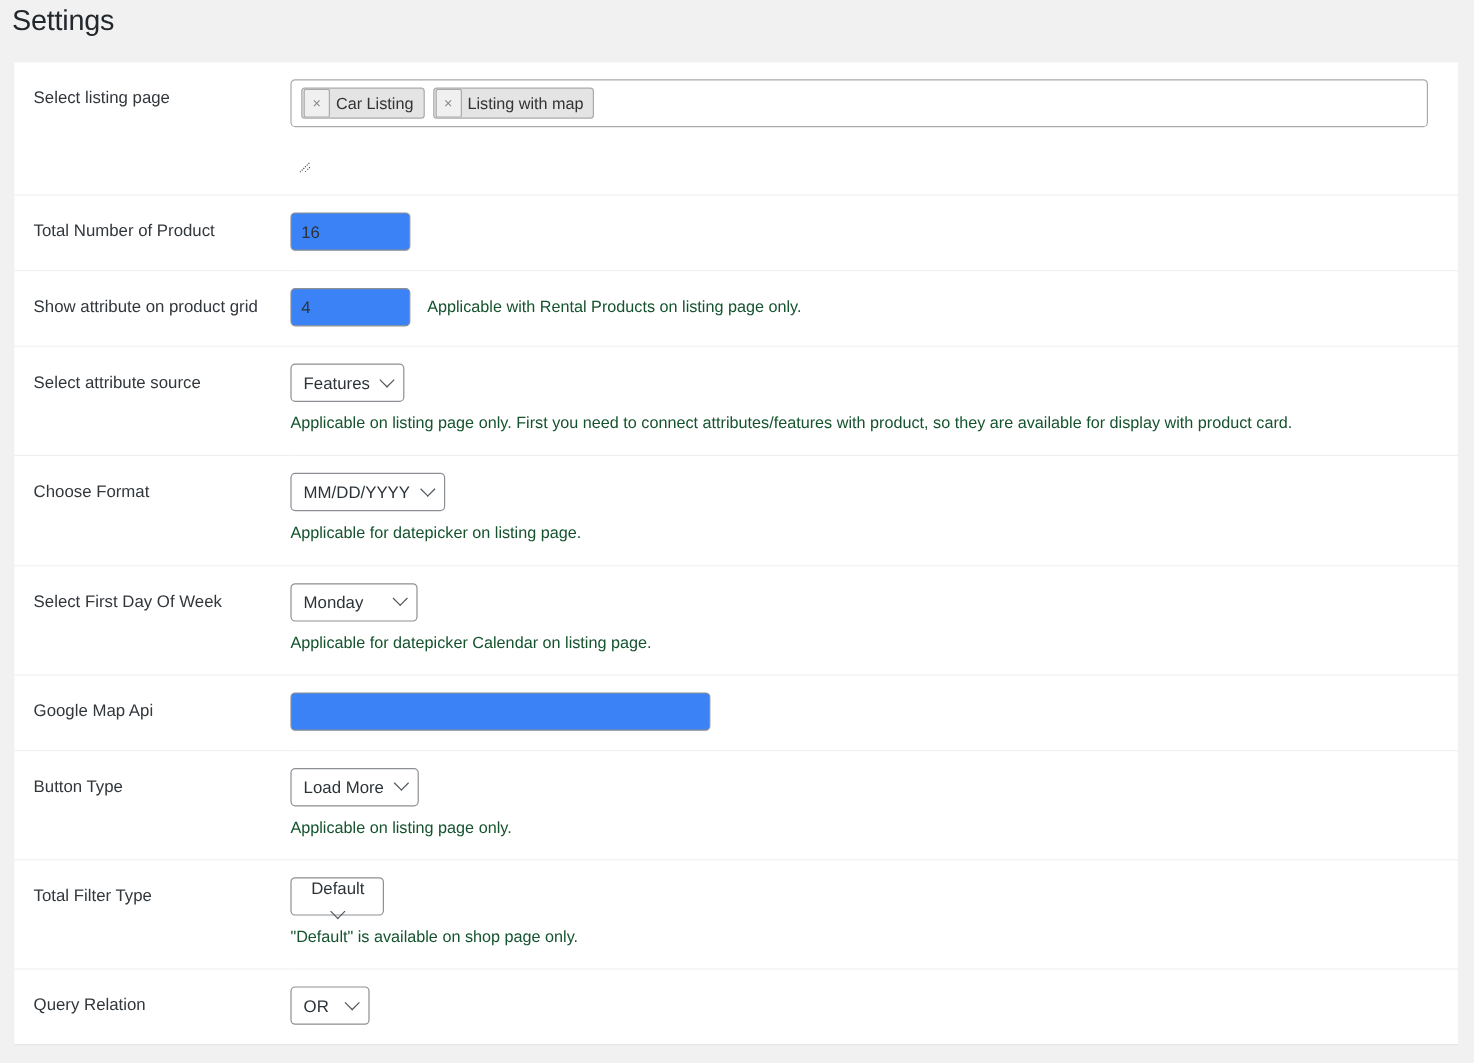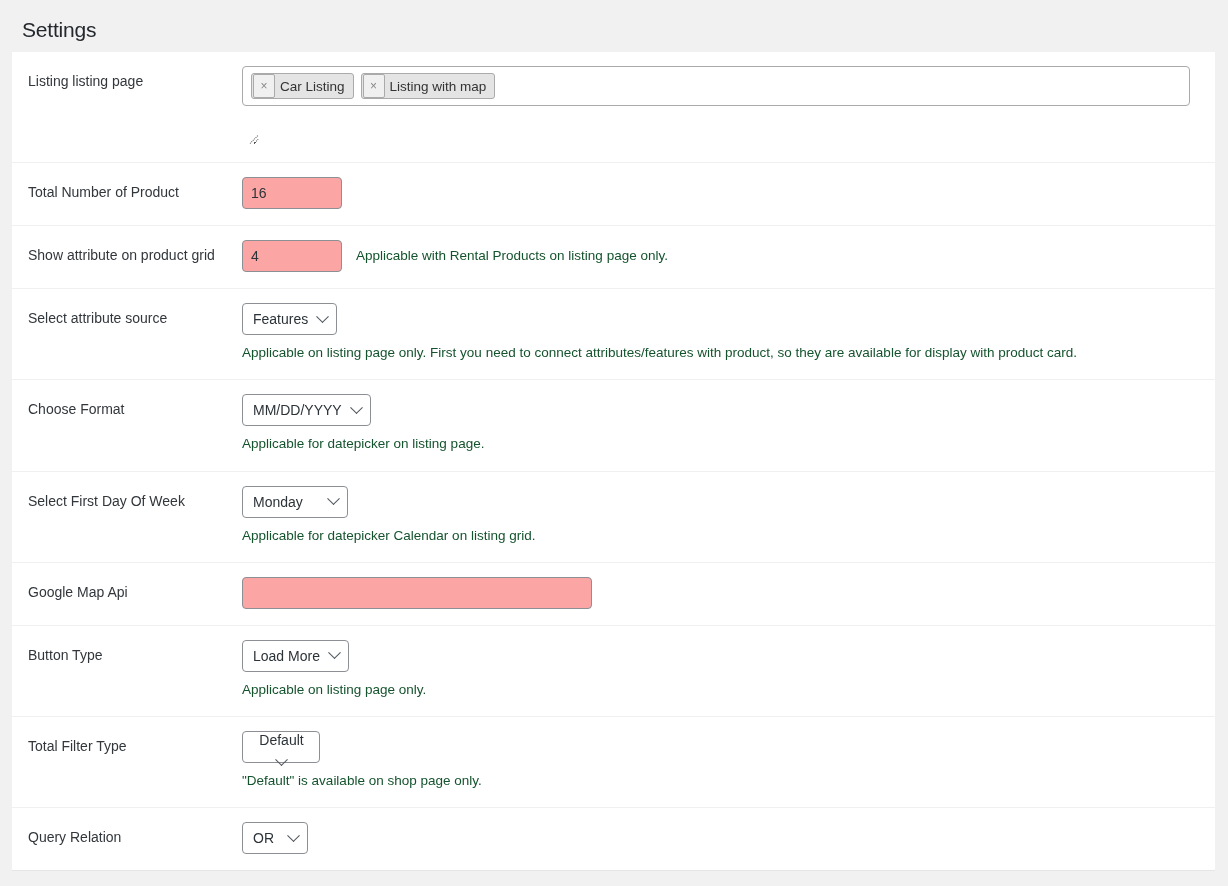--- a/index.html
+++ b/index.html
@@ -7,24 +7,24 @@
     margin: 0;
     padding: 0;
     width: 1228px;
     height: 886px;
     background: #f1f1f1;
     font-family: "Liberation Sans", sans-serif;
     -webkit-font-smoothing: antialiased;
   }
 
   .page-title {
-    font-size: 21px;
+    font-size: 24px;
     font-weight: 400;
     color: #23282d;
-    margin: 12px;
+    margin: 0;
     padding: 3px 0 0 10px;
     line-height: 29px;
     letter-spacing: -0.2px;
   }
 
   .settings-panel {
     position: absolute;
     left: 12px;
     top: 52px;
     width: 1203px;
@@ -109,21 +109,21 @@
     position: absolute;
     background: #444;
     height: 1px;
     transform-origin: left center;
   }
 
   
   .txt-input {
     border: 1px solid #8c8f94;
     border-radius: 4px;
-    background: #fca5a5;
+    background: #3b82f6;
     font-family: "Liberation Sans", sans-serif;
     font-size: 14px;
     color: #2c3338;
     padding: 0 8px;
     height: 32px;
     line-height: 30px;
     outline: none;
   }
   .w-num { width: 100px; }
   .w-api { width: 350px; }
@@ -172,21 +172,21 @@
 </head>
 <body>
 
 <h1 class="page-title">Settings</h1>
 
 <div class="settings-panel">
   <table class="form-table">
     <tbody>
 
       <tr class="form-row">
-        <td class="row-label">Listing listing page</td>
+        <td class="row-label">Select listing page</td>
         <td class="row-field">
           <div class="token-wrap">
             <div class="token-input">
               <span class="token">
                 <span class="token-x">×</span>
                 <span class="token-label">Car Listing</span>
               </span>
               <span class="token">
                 <span class="token-x">×</span>
                 <span class="token-label">Listing with map</span>
@@ -239,21 +239,21 @@
         </td>
       </tr>
 
       <tr class="form-row">
         <td class="row-label">Select First Day Of Week</td>
         <td class="row-field">
           <div class="sel sel-w-day">
             <span>Monday</span>
             <span class="chev"></span>
           </div>
-          <div class="desc desc-block">Applicable for datepicker Calendar on listing grid.</div>
+          <div class="desc desc-block">Applicable for datepicker Calendar on listing page.</div>
         </td>
       </tr>
 
       <tr class="form-row">
         <td class="row-label">Google Map Api</td>
         <td class="row-field">
           <input class="txt-input w-api" type="text" value="" style="">
         </td>
       </tr>
 

